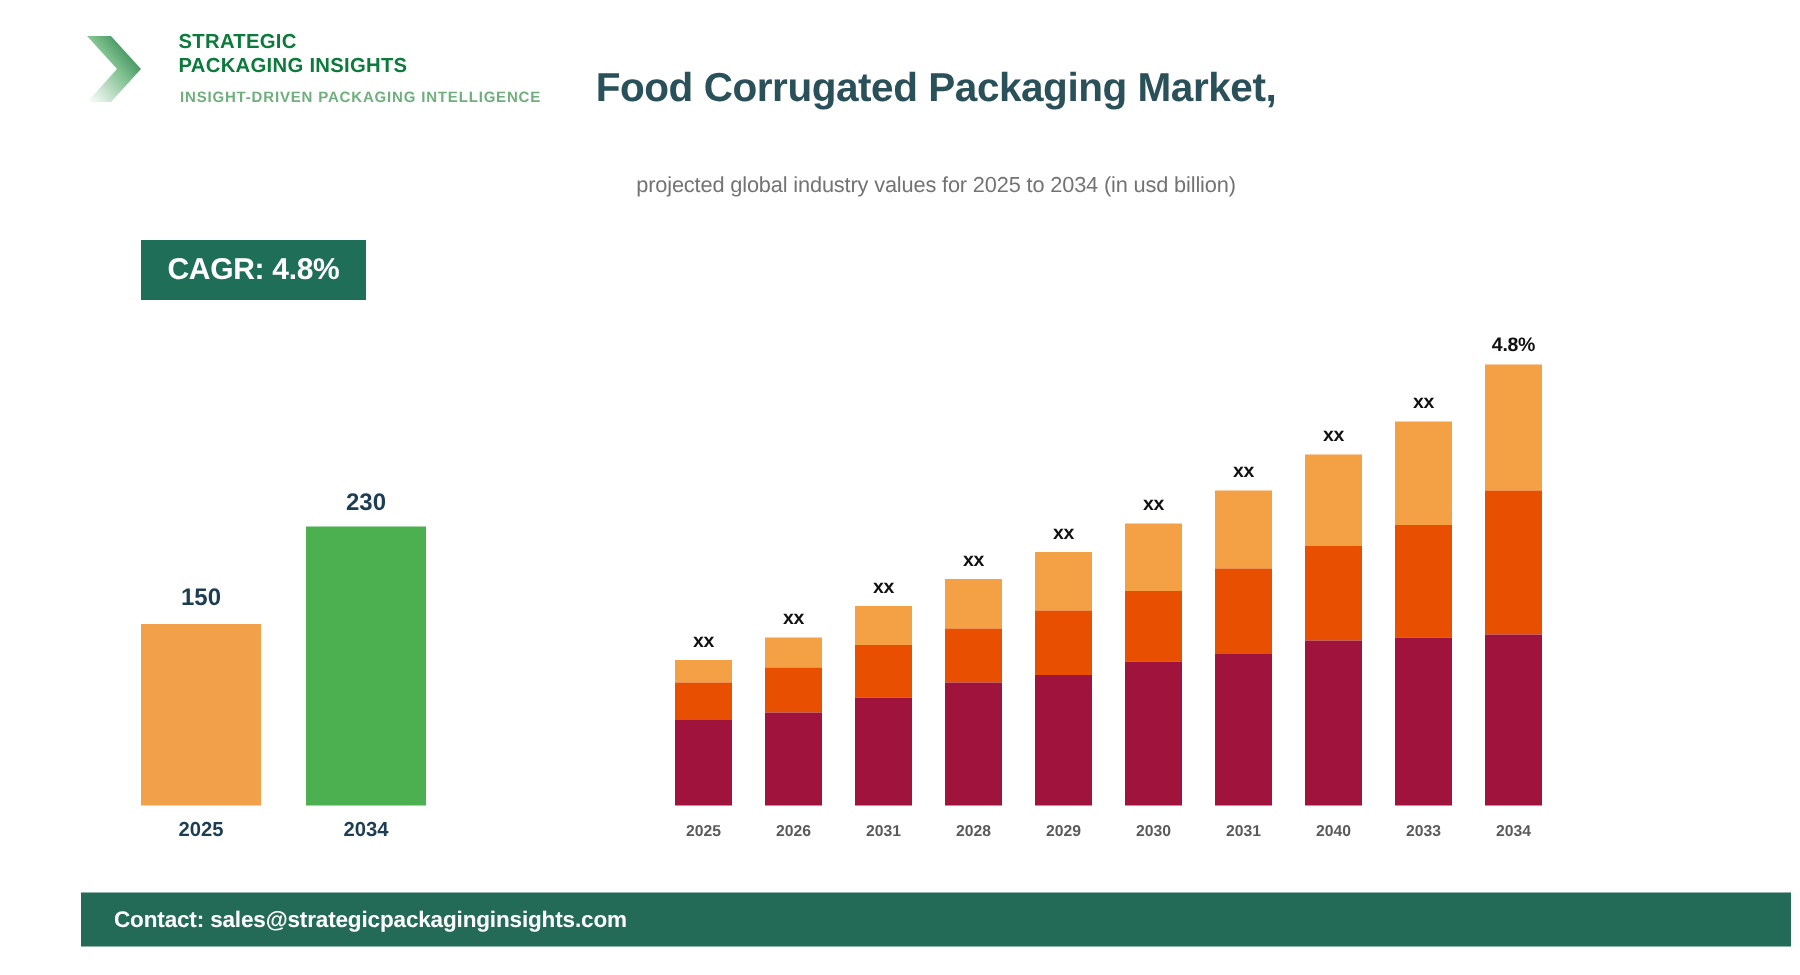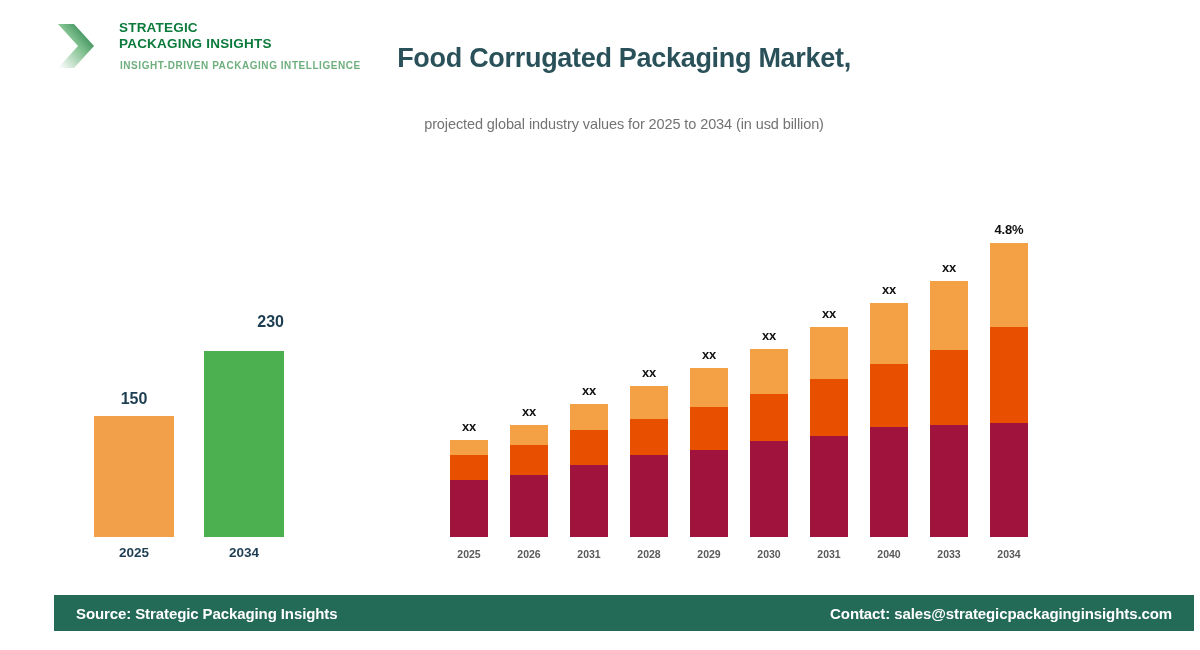--- a/index.html
+++ b/index.html
@@ -107,29 +107,30 @@
     <div id="logo-tagline">INSIGHT-DRIVEN PACKAGING INTELLIGENCE</div>
   </div>
 
   <div id="title-wrap">
     <div id="chart-title">
       <div>Food Corrugated Packaging Market,</div>
     </div>
   </div>
   <div id="chart-subtitle">projected global industry values for 2025 to 2034 (in usd billion)</div>
 
+  <div id="cagr-badge">CAGR: 4.8%</div>
 
   <div id="left-chart">
       <div class="lc-col" style="left: 10px; height: 237px;">
         <div class="lc-value" style="bottom: 152px;">150</div>
         <div class="lc-bar" style="height: 121px; background: rgb(243, 160, 74);"></div>
         <div class="lc-year">2025</div>
       </div>
       <div class="lc-col" style="left: 120px; height: 237px;">
-        <div class="lc-value" style="bottom: 229px; text-align: right;">230</div>
+        <div class="lc-value" style="bottom: 215px;">230</div>
         <div class="lc-bar" style="height: 186px; background: rgb(76, 175, 80);"></div>
         <div class="lc-year">2034</div>
       </div>
     </div>
 
   <div id="stacked-chart">
       <div class="sb-col" style="left: 11px; height: 337px;">
         <div class="sb-label" style="bottom: 126px;">xx</div>
         <div class="sb-stack">
           <div class="sb-seg" style="height: 15px; background: rgb(244, 160, 69);"></div>
@@ -215,17 +216,16 @@
         <div class="sb-stack">
           <div class="sb-seg" style="height: 84px; background: rgb(244, 160, 69);"></div>
           <div class="sb-seg" style="height: 96px; background: rgb(232, 80, 0);"></div>
           <div class="sb-seg" style="height: 114px; background: rgb(160, 19, 60);"></div>
         </div>
         <div class="sb-year">2034</div>
       </div>
     </div>
 
   <div id="footer">
-    <div class="footer-text">Source: Strategic Packaging Insights</div>
     <div class="footer-text">Contact: sales@strategicpackaginginsights.com</div>
   </div>
 
 </div>
 
 </body></html>

